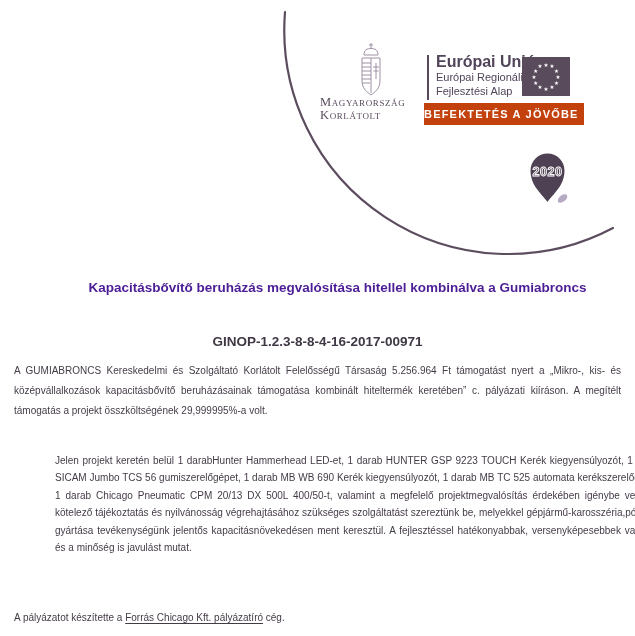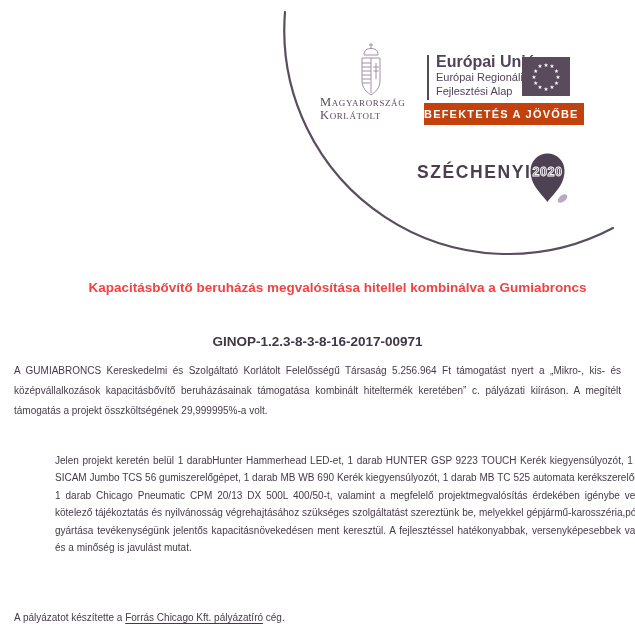--- a/index.html
+++ b/index.html
@@ -62,21 +62,21 @@
     white-space: nowrap;
   }
   .pin-svg { left: 526px; top: 151px; }
 
   
   .doc-title {
     left: 0; top: 277px; width: 635px;
     text-align: center;
     font-size: 13.5px; font-weight: bold;
     line-height: 22px;
-    color: #ef4444;
+    color: #4c1d95;
     padding-left: 40px;
   }
   .project-id {
     left: 0; top: 334px; width: 635px;
     text-align: center;
     font-size: 13.5px; font-weight: bold;
     color: #3f3744;
   }
   .para {
     left: 14px; width: 607px;
@@ -137,33 +137,32 @@
       <text x="18" y="29.9">★</text>
       <text x="13.6" y="25.5">★</text>
       <text x="12" y="19.5">★</text>
       <text x="13.6" y="13.5">★</text>
       <text x="18" y="9.1">★</text>
     </g>
   </svg>
 
   <div class="abs invest-banner">BEFEKTETÉS A JÖVŐBE</div>
 
-  <div class="abs szechenyi-word">SZÉCHENYI</div>
 
   <svg class="abs pin-svg" width="46" height="56" viewBox="0 0 46 56">
     <ellipse cx="36.5" cy="47.5" rx="5.5" ry="3.2" transform="rotate(-38 36.5 47.5)" fill="#b7abc4"></ellipse>
     <path d="M21.5,51 C15,42 4.5,34.5 4.5,19.5 a17,17 0 1 1 34,0 C38.5,34.5 28,42 21.5,51 Z" fill="#4f4154"></path>
     <text x="21.5" y="21" text-anchor="middle" dominant-baseline="central" font-family="Liberation Sans, sans-serif" font-size="12.5" font-weight="bold" letter-spacing="0.5" fill="none" stroke="#ffffff" stroke-width="0.9">2020</text>
   </svg>
 
   <div class="abs doc-title">
     <div>Kapacitásbővítő beruházás megvalósítása hitellel kombinálva a Gumiabroncs</div>
   </div>
 
-  <div class="abs project-id">GINOP-1.2.3-8-3-8-16-2017-00971</div>
+  <div class="abs project-id">GINOP-1.2.3-8-8-4-16-2017-00971</div>
 
   <p class="abs para para-1">A GUMIABRONCS Kereskedelmi és Szolgáltató Korlátolt Felelősségű Társaság 5.256.964 Ft támogatást nyert a „Mikro-, kis- és középvállalkozások kapacitásbővítő beruházásainak támogatása kombinált hiteltermék keretében” c. pályázati kiíráson. A megítélt támogatás a projekt összköltségének 29,999995%-a volt.</p>
 
   <p class="abs para para-2">Jelen projekt keretén belül 1 darabHunter Hammerhead LED-et, 1 darab HUNTER GSP 9223 TOUCH Kerék kiegyensúlyozót, 1 darab SICAM Jumbo TCS 56 gumiszerelőgépet, 1 darab MB WB 690 Kerék kiegyensúlyozót, 1 darab MB TC 525 automata kerékszerelőgépet, 1 darab Chicago Pneumatic CPM 20/13 DX 500L 400/50-t, valamint a megfelelő projektmegvalósítás érdekében igénybe vettük a kötelező tájékoztatás és nyilvánosság végrehajtásához szükséges szolgáltatást szereztünk be, melyekkel gépjármű-karosszéria,pótkocsi gyártása tevékenységünk jelentős kapacitásnövekedésen ment keresztül. A fejlesztéssel hatékonyabbak, versenyképesebbek vagyunk és a minőség is javulást mutat.</p>
 
 
   <p class="abs para line-author"><span>A pályázatot készítette a </span><span class="underlined">Forrás Chicago Kft. pályázatíró</span><span> cég.</span></p>
 
 </div>
 

